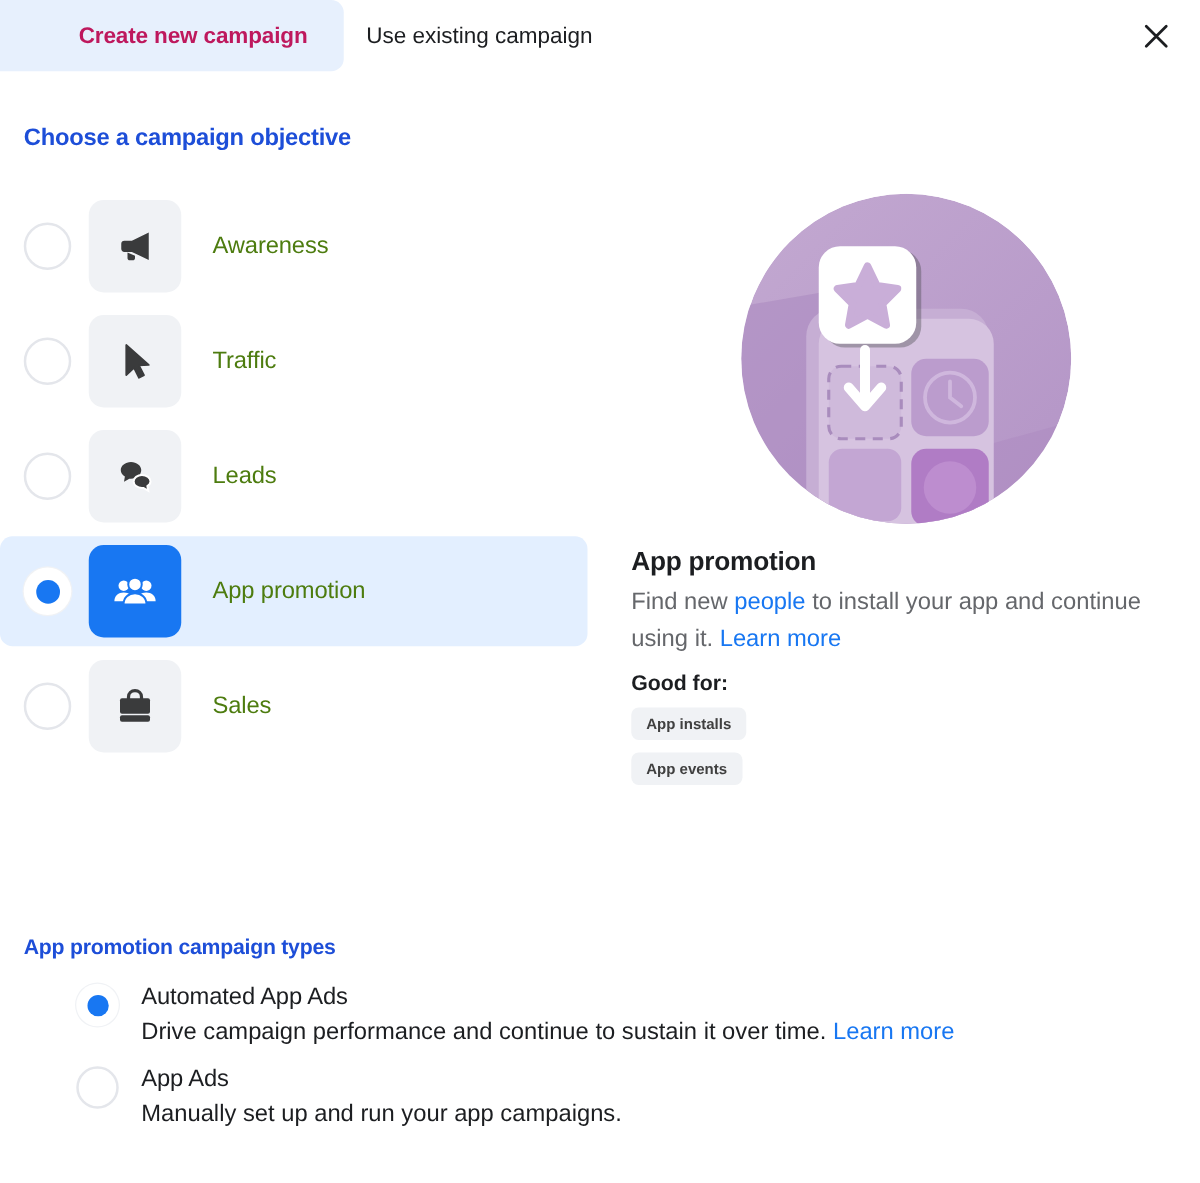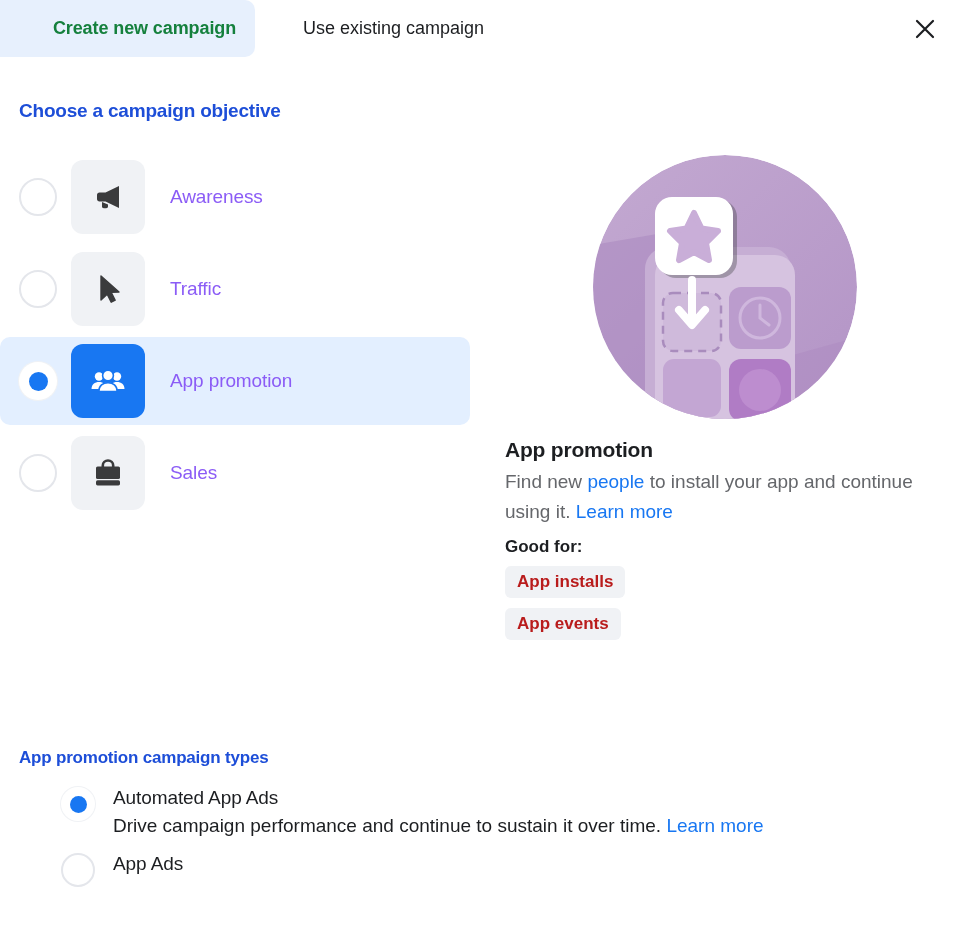--- a/index.html
+++ b/index.html
@@ -24,36 +24,36 @@
     height: 57px;
     display: flex;
     align-items: center;
     justify-content: center;
     font-size: 18px;
     cursor: pointer;
     white-space: nowrap;
   }
   .tab-create {
     left: 0;
-    width: 255px;
+    width: 275px;
     background: #e7f0fd;
     border-radius: 0 10px 10px 0;
-    color: #15803d;
+    color: #be185d;
     font-weight: bold;
     letter-spacing: -0.1px;
     padding-left: 34px;
   }
   .tab-existing {
     left: 275px;
     width: 285px;
     background: transparent;
     color: #1c1e21;
     font-weight: normal;
     justify-content: flex-start;
-    padding-left: 28px;
+    padding-left: 18px;
   }
   .close-btn {
     position: absolute;
     right: 14px;
     top: 8px;
     width: 42px;
     height: 42px;
     display: flex;
     align-items: center;
     justify-content: center;
@@ -131,21 +131,21 @@
     align-items: center;
     justify-content: center;
     flex: 0 0 auto;
   }
   .icon-tile.active { background: #1877f2; }
   .icon-tile svg { display: block; }
 
   .objective-label {
     margin-left: 25px;
     font-size: 19px;
-    color: #8b5cf6;
+    color: #4d7c0f;
     letter-spacing: -0.1px;
   }
 
   
   .detail-panel {
     position: absolute;
     left: 505px;
     top: 155px;
     width: 440px;
   }
@@ -181,23 +181,23 @@
     font-size: 17px;
     font-weight: bold;
     color: #1c1e21;
   }
   .chips { margin-top: 9px; }
   .chip {
     display: inline-block;
     background: #f0f2f5;
     border-radius: 6px;
     padding: 6px 12px;
-    font-size: 17px;
+    font-size: 12px;
     font-weight: bold;
-    color: #b91c1c;
+    color: #404040;
     margin-bottom: 10px;
   }
   .chip-row { display: block; }
 
   
   .types-list {
     position: absolute;
     left: 0;
     top: 785px;
     width: 860px;
@@ -296,20 +296,34 @@
     </div>
     <div class="icon-tile">
       <svg width="38" height="38" viewBox="0 0 38 38" aria-hidden="true">
         <path d="M12 6 L12 30 L18.2 24.2 L22.2 32.2 L26.2 30.2 L22.2 22.4 L30 22 Z" fill="#3a3b3c" stroke="#3a3b3c" stroke-width="1.4" stroke-linejoin="round"></path>
       </svg>
     </div>
     <div class="objective-label">Traffic</div>
   </div>
 
 
+  <div class="objective-row">
+    <div class="radio-outer">
+      
+    </div>
+    <div class="icon-tile">
+      <svg width="38" height="38" viewBox="0 0 38 38" aria-hidden="true">
+        <path d="M24 14 C24 10.4 20.3 7.5 15.8 7.5 C11.3 7.5 7.6 10.4 7.6 14 C7.6 16.1 8.9 18 10.9 19.2
+                 L10.2 23.4 L14.5 20.9 C14.9 21 15.4 21 15.8 21 C20.3 21 24 18.1 24 14 Z" fill="#3a3b3c"></path>
+        <path d="M31.4 23.2 C31.4 20.3 28.4 18 24.6 18 C20.9 18 17.9 20.3 17.9 23.2 C17.9 26 20.9 28.4 24.6 28.4
+                 C25 28.4 25.4 28.3 25.8 28.3 L29.6 30.6 L28.9 26.9 C30.4 25.9 31.4 24.6 31.4 23.2 Z" fill="#3a3b3c" stroke="#ffffff" stroke-width="1.6"></path>
+      </svg>
+    </div>
+    <div class="objective-label">Leads</div>
+  </div>
 
   <div class="objective-row selected">
     <div class="radio-outer">
       <div class="radio-dot"></div>
     </div>
     <div class="icon-tile active">
       <svg width="38" height="38" viewBox="0 0 38 38" aria-hidden="true">
         <circle cx="10" cy="14.5" r="4.2" fill="#ffffff"></circle>
         <circle cx="28" cy="14.5" r="4.2" fill="#ffffff"></circle>
         <path d="M2.5 27 C2.5 22.5 5.8 20 10 20 C14.2 20 17.5 22.5 17.5 27 Z" fill="#ffffff"></path>
@@ -410,15 +424,18 @@
       </div>
     </div>
   </div>
 
   <div class="type-row">
     <div class="type-radio">
       
     </div>
     <div class="type-text">
       <div class="type-name">App Ads</div>
+      <div class="type-desc">
+        <span>Manually set up and run your app campaigns.</span>
+      </div>
     </div>
   </div>
 </div>
 
 </body></html>

